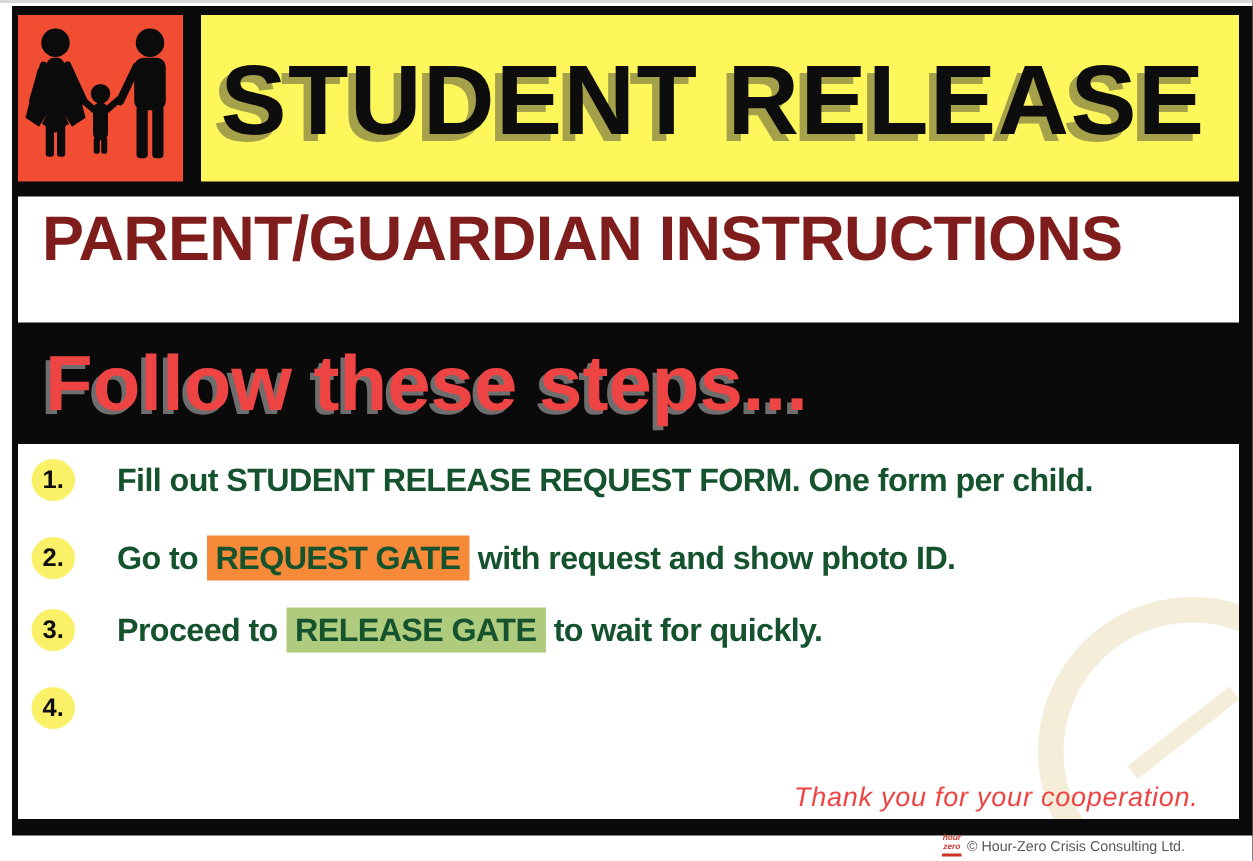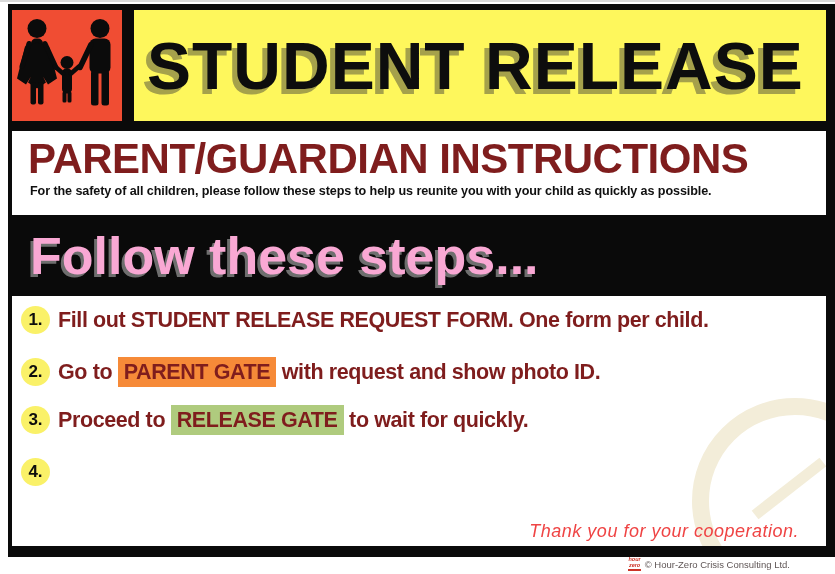--- a/index.html
+++ b/index.html
@@ -66,21 +66,21 @@
   }
 
   
   .follow-bar {
     position:absolute; left:0; top:211px; width:100%; height:81px;
     display:flex; align-items:center;
   }
   .follow-bar h3 {
     margin:0 0 0 22px;
     font-size:52px; font-weight:bold;
-    color:#f9a8d4;
+    color:#ef4444;
     letter-spacing:0px;
     text-shadow:-3px 3px 0 #6e6e6e;
     white-space:nowrap;
   }
 
   
   .steps-box {
     position:absolute; left:4px; top:292px; width:814px; height:250px;
     background:#ffffff; overflow:hidden;
   }
@@ -108,22 +108,22 @@
   .step-num {
     margin-left:9px;
     width:29px; height:28px;
     background:#FAF168;
     border-radius:50%;
     text-align:center; line-height:28px;
     font-weight:bold; font-size:17px; color:#0d0d0d;
     flex:0 0 auto;
   }
   .step-text {
-    margin-left:8px;
-    font-size:21.5px; font-weight:bold; color:#7f1d1d;
+    margin-left:28px;
+    font-size:21.5px; font-weight:bold; color:#14532d;
     letter-spacing:-0.4px;
   }
   .hl { white-space:pre; }
 
   .thanks {
     position:absolute; right:27px; bottom:4px;
     font-style:italic; font-size:18px; color:#ef4444;
     letter-spacing:0.5px;
   }
 
@@ -175,39 +175,38 @@
       </g>
     </svg>
   </div>
 
   <div class="title-box">
     <h1>STUDENT RELEASE</h1>
   </div>
 
   <div class="instructions-box">
     <h2>PARENT/GUARDIAN INSTRUCTIONS</h2>
-    <p>For the safety of all children, please follow these steps to help us reunite you with your child as quickly as possible.</p>
   </div>
 
   <div class="follow-bar">
     <h3>Follow these steps...</h3>
   </div>
 
   <div class="steps-box">
     <div class="watermark"></div>
     <div class="watermark-hand"></div>
 
     <div class="step step-1">
       <span class="step-num">1.</span>
       <span class="step-text"><span>Fill out STUDENT RELEASE REQUEST FORM. One form per child.</span><span class="hl"></span><span></span></span>
     </div>
 
     <div class="step step-2">
       <span class="step-num">2.</span>
-      <span class="step-text"><span>Go to </span><span class="hl" style="background: rgb(246, 138, 56); padding: 3px 6px;">PARENT GATE</span><span> with request and show photo ID.</span></span>
+      <span class="step-text"><span>Go to </span><span class="hl" style="background: rgb(246, 138, 56); padding: 3px 6px;">REQUEST GATE</span><span> with request and show photo ID.</span></span>
     </div>
 
     <div class="step step-3">
       <span class="step-num">3.</span>
       <span class="step-text"><span>Proceed to </span><span class="hl" style="background: rgb(175, 203, 126); padding: 3px 6px; text-align: center;">RELEASE GATE</span><span> to wait for quickly.</span></span>
     </div>
 
     <div class="step step-4">
       <span class="step-num">4.</span>
     </div>

